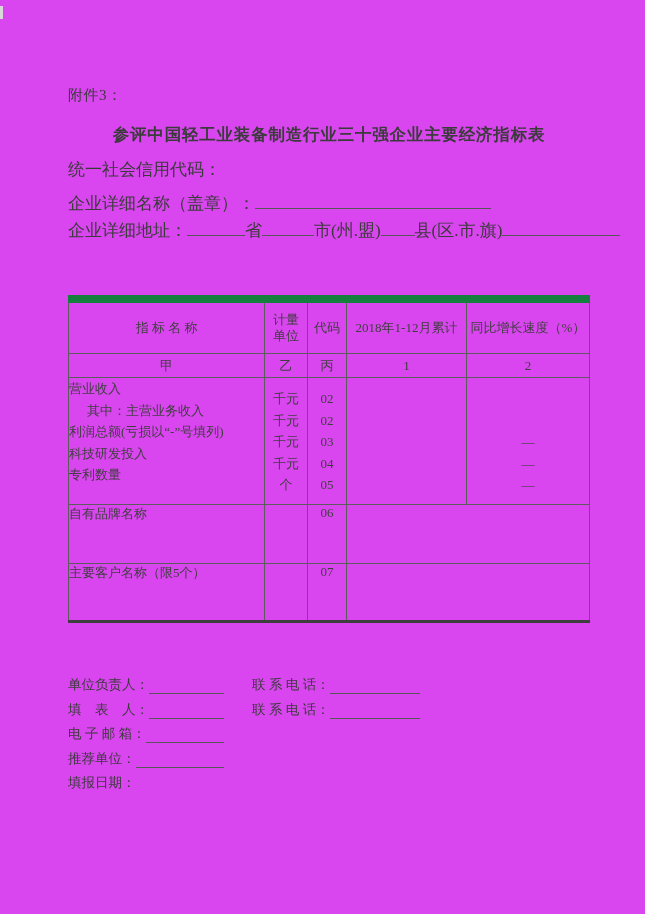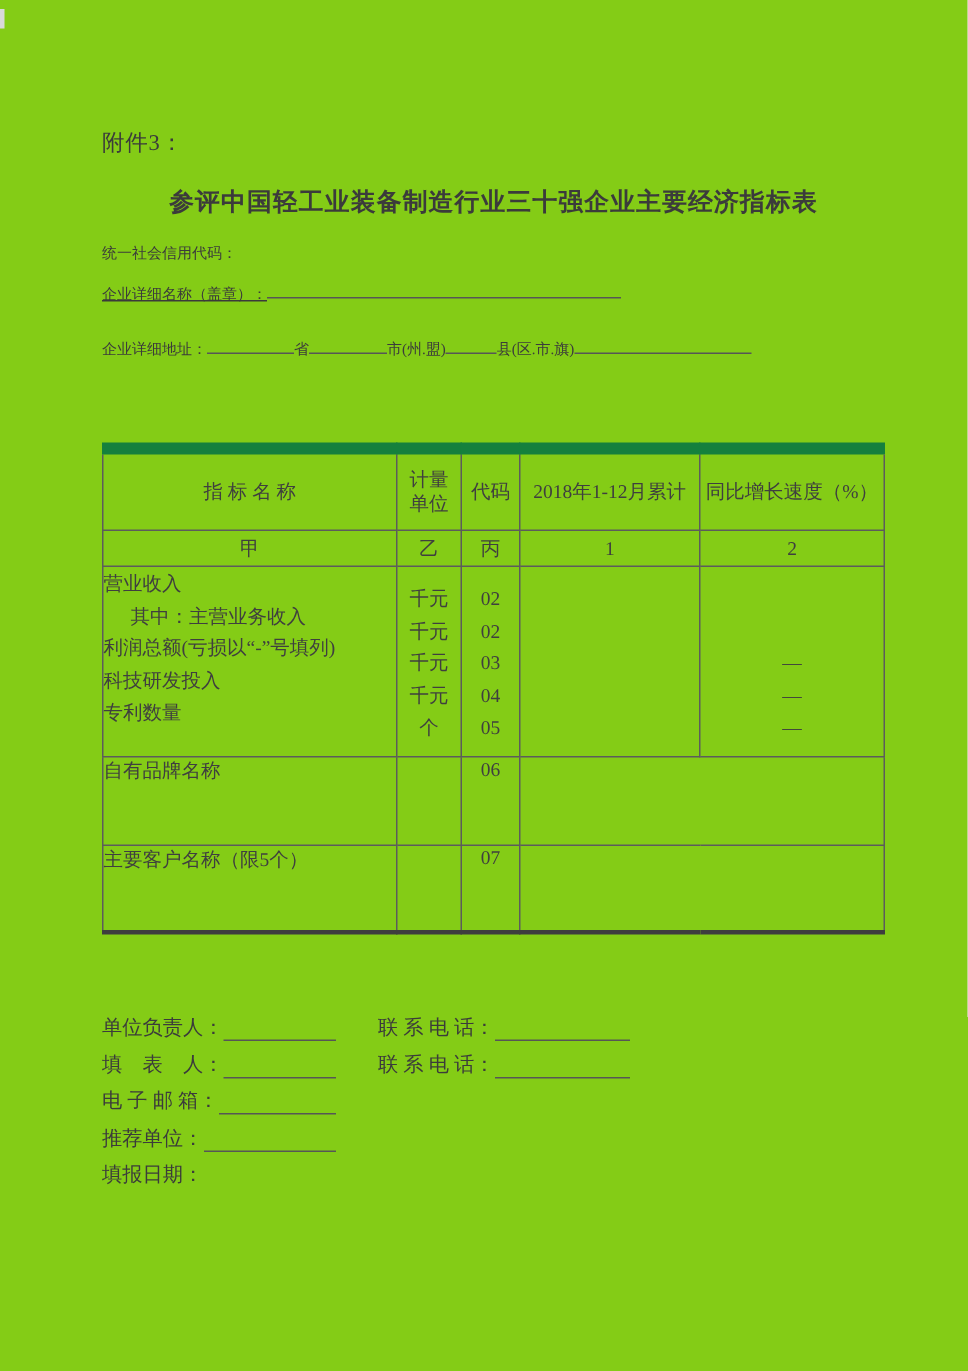--- a/index.html
+++ b/index.html
@@ -1,33 +1,33 @@
 <!DOCTYPE html>
 <html><head>
 <meta charset="utf-8">
 <style>
   html,body{margin:0;padding:0;background:#e8e8e8;}
   .page{
     position:relative;
     width:645px;height:914px;
-    background:#84cc16;
+    background:#d946ef;
     font-family:"Liberation Serif","DejaVu Serif",serif;
     color:#3b3b3b;
     overflow:hidden;
     margin:0 auto;
   }
   .scan-edge{position:absolute;left:0;top:6px;width:3px;height:13px;background:#d9d9d9;}
   .attachment{position:absolute;left:68px;top:86px;font-size:15px;letter-spacing:.5px;}
   .doc-title{
     position:absolute;left:68px;top:124px;width:522px;
     text-align:center;font-size:16.5px;font-weight:700;letter-spacing:.8px;
   }
-  .fline{position:absolute;left:68px;font-size:10px;line-height:17px;white-space:nowrap;}
+  .fline{position:absolute;left:68px;font-size:17px;line-height:17px;white-space:nowrap;}
   .l-credit{top:161px;}
-  .l-company{top:184px;text-decoration:underline;}
+  .l-company{top:194px;}
   .l-address{top:221px;}
   .l-postcode{top:247px;}
   .ul{
     display:inline-block;height:14px;
     border-bottom:1px solid #565656;
   }
   .ul.w236{width:236px;}
   .ul.w58{width:58px;}
   .ul.w52{width:52px;}
   .ul.w34{width:34px;}

